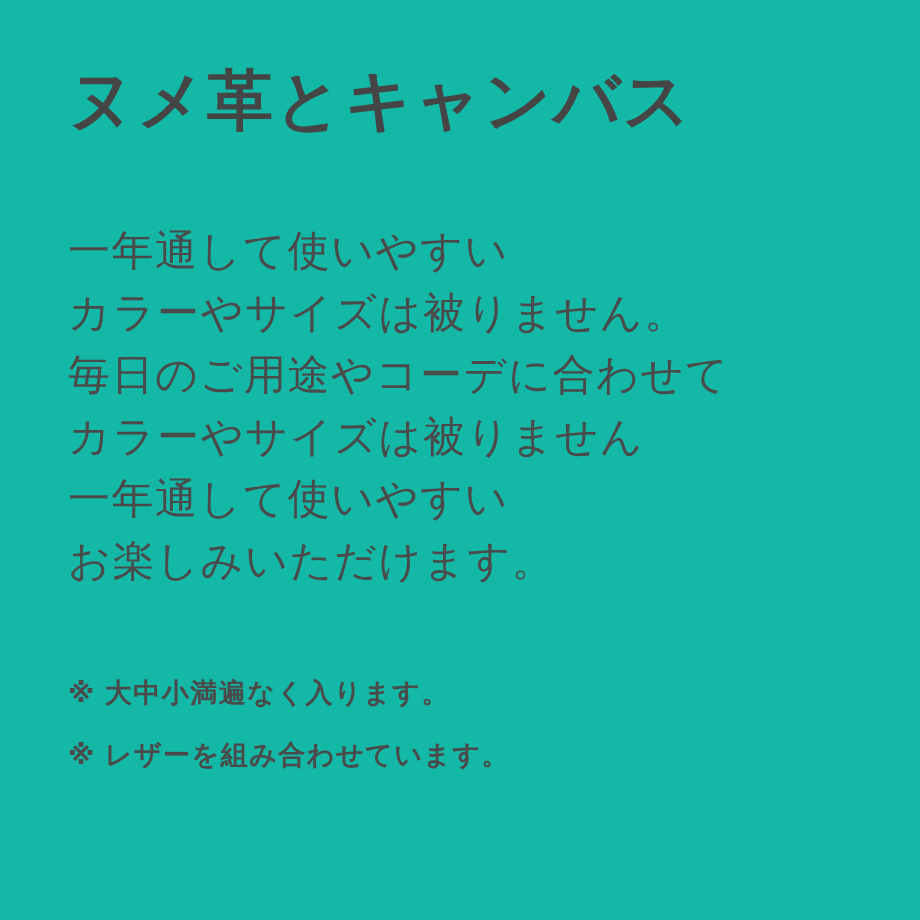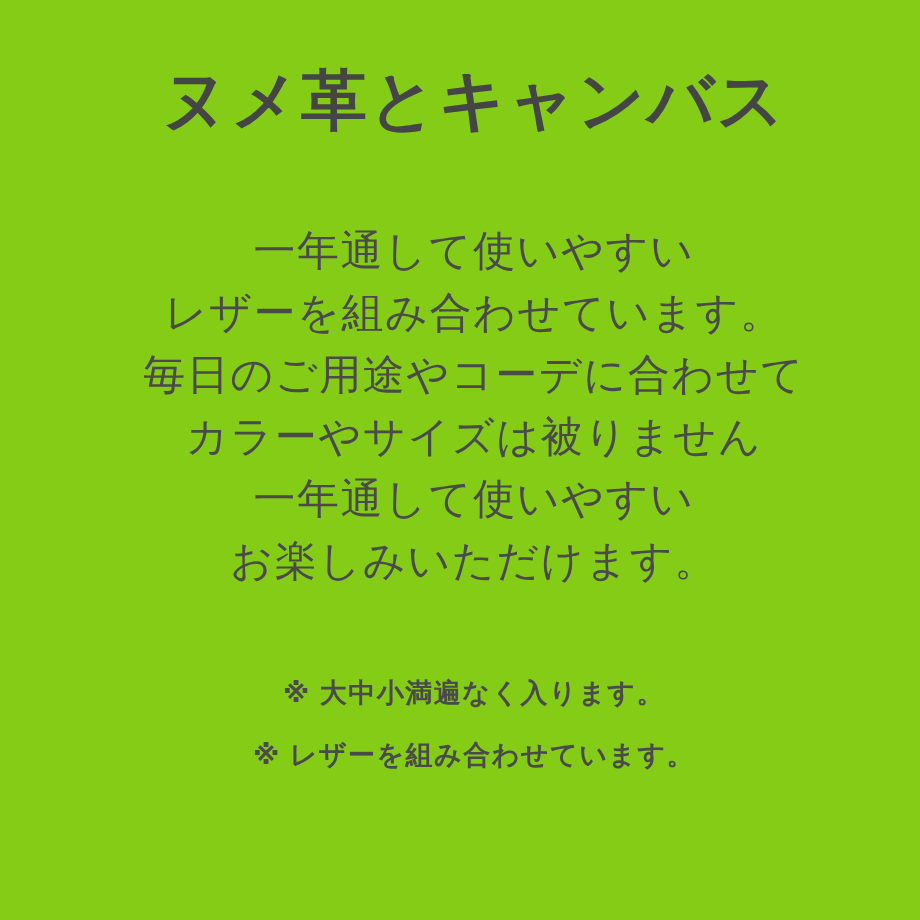--- a/index.html
+++ b/index.html
@@ -11,24 +11,23 @@
     height: 920px;
     background: #ffffff;
     overflow: hidden;
     font-family: "Liberation Sans", "DejaVu Sans", sans-serif;
     -webkit-font-smoothing: antialiased;
   }
   .page {
     position: relative;
     width: 920px;
     height: 920px;
-    background: #84cc16;
+    background: #14b8a6;
     box-sizing: border-box;
     padding: 64px 40px 0 68px;
-    text-align: center;
   }
   .title {
     margin: 0;
     font-size: 66px;
     line-height: 72px;
     font-weight: 700;
     letter-spacing: 2px;
     color: #454545;
     white-space: nowrap;
   }
@@ -57,21 +56,21 @@
 </style>
 </head>
 <body>
 
 <div class="page">
 
   <h1 class="title">ヌメ革とキャンバス</h1>
 
   <div class="body-text">
     <div class="body-line">一年通して使いやすい</div>
-    <div class="body-line">レザーを組み合わせています。</div>
+    <div class="body-line">カラーやサイズは被りません。</div>
     <div class="body-line">毎日のご用途やコーデに合わせて</div>
     <div class="body-line">カラーやサイズは被りません</div>
     <div class="body-line">一年通して使いやすい</div>
     <div class="body-line">お楽しみいただけます。</div>
   </div>
 
   <div class="notes">
     <div class="note-line">※ 大中小満遍なく入ります。</div>
     <div class="note-line">※ レザーを組み合わせています。</div>
   </div>

